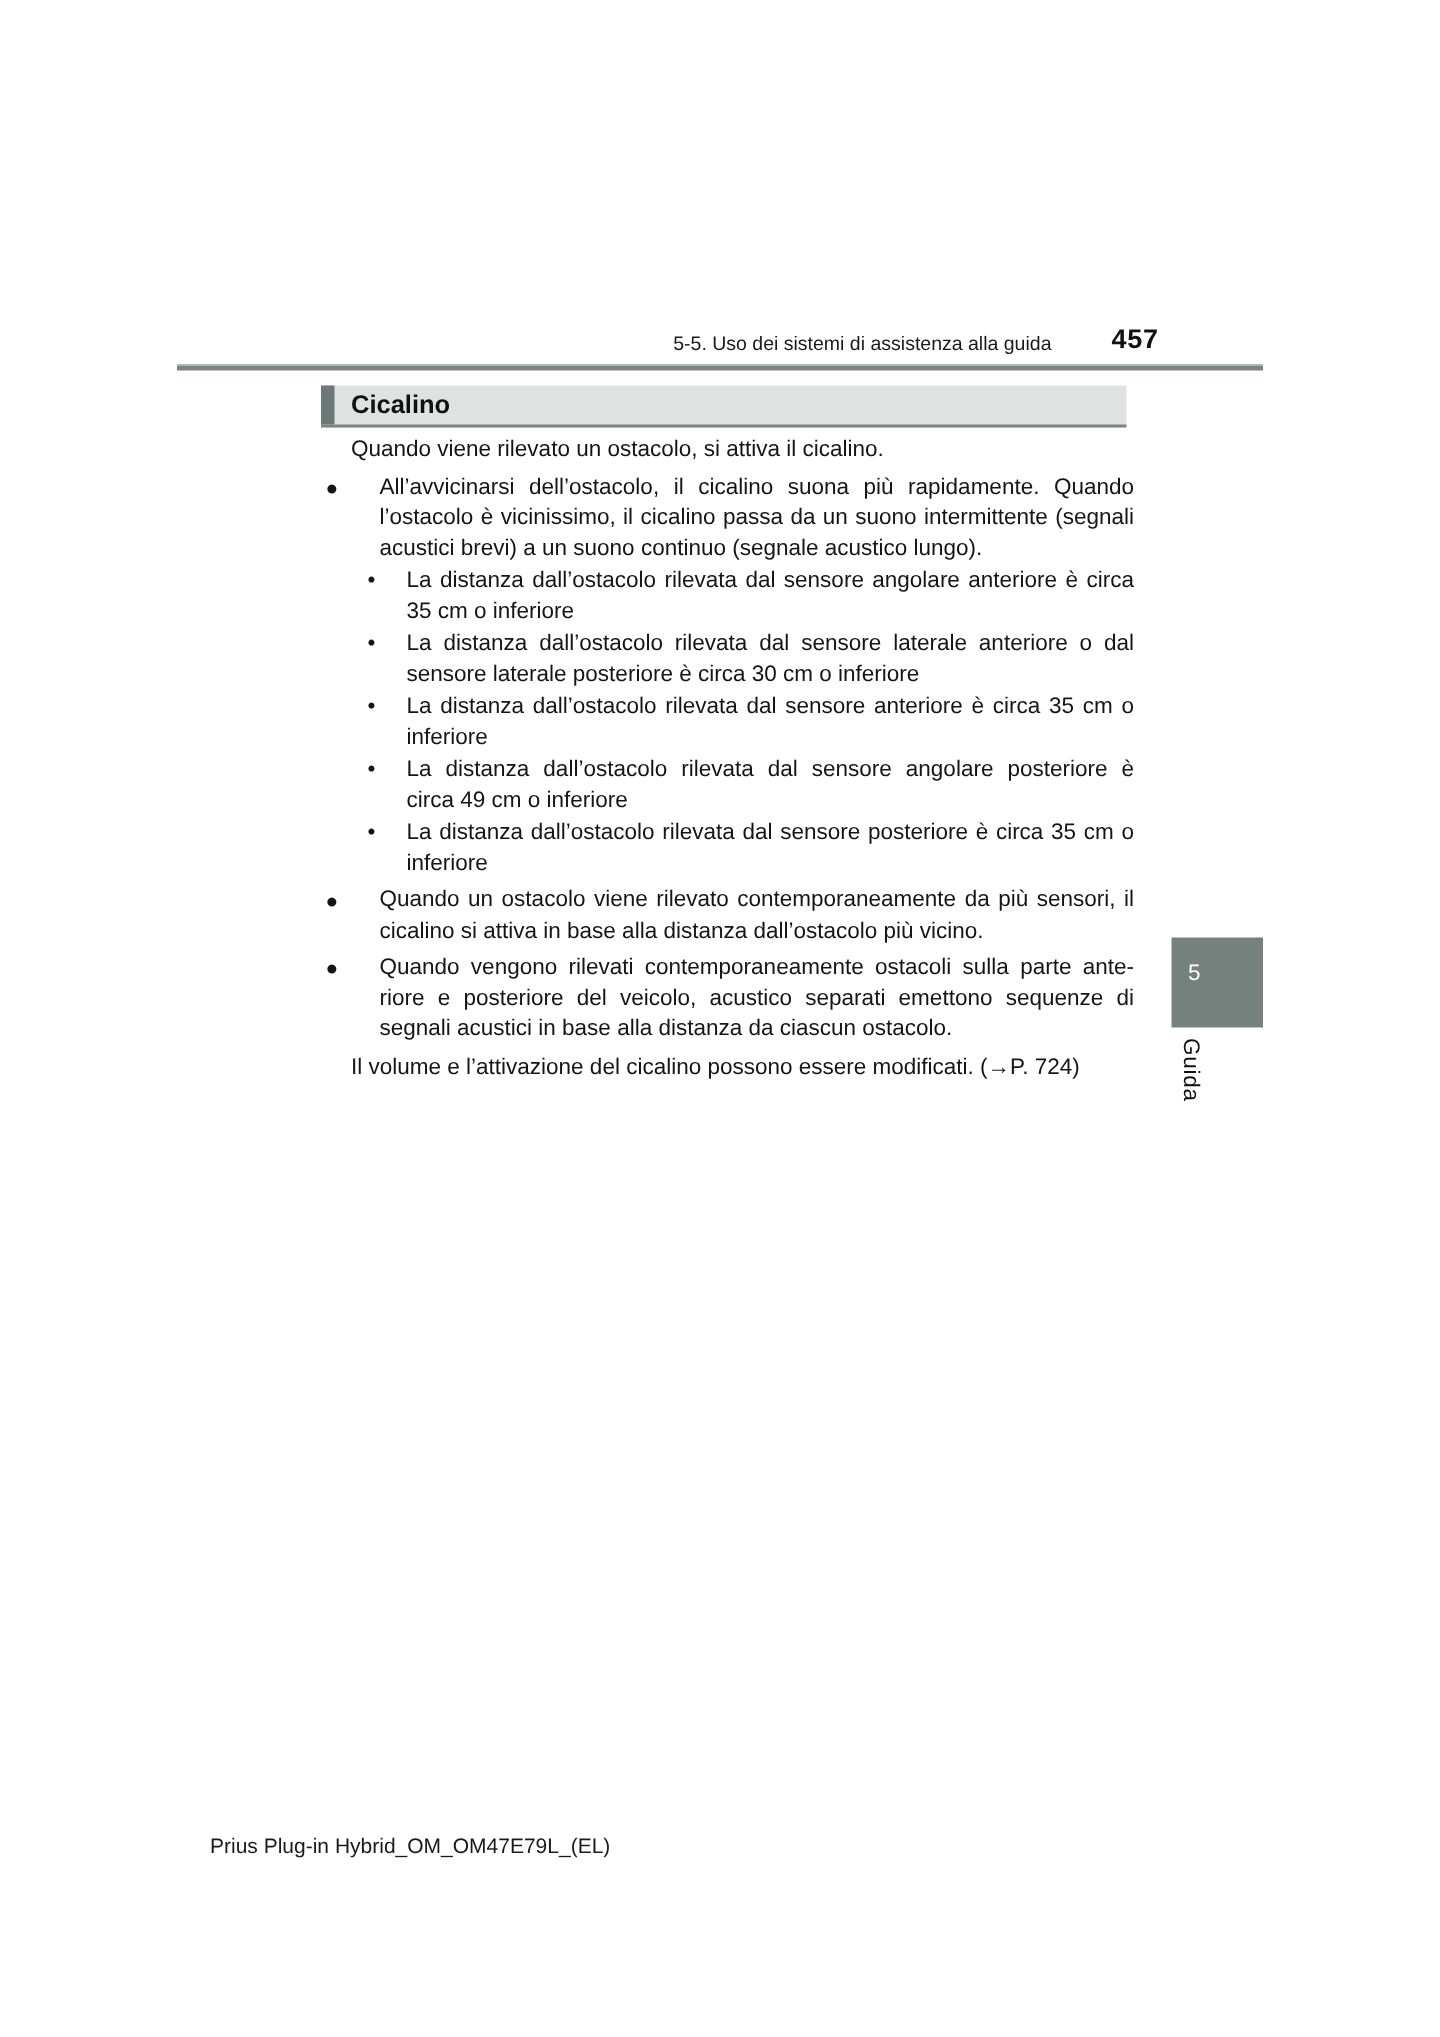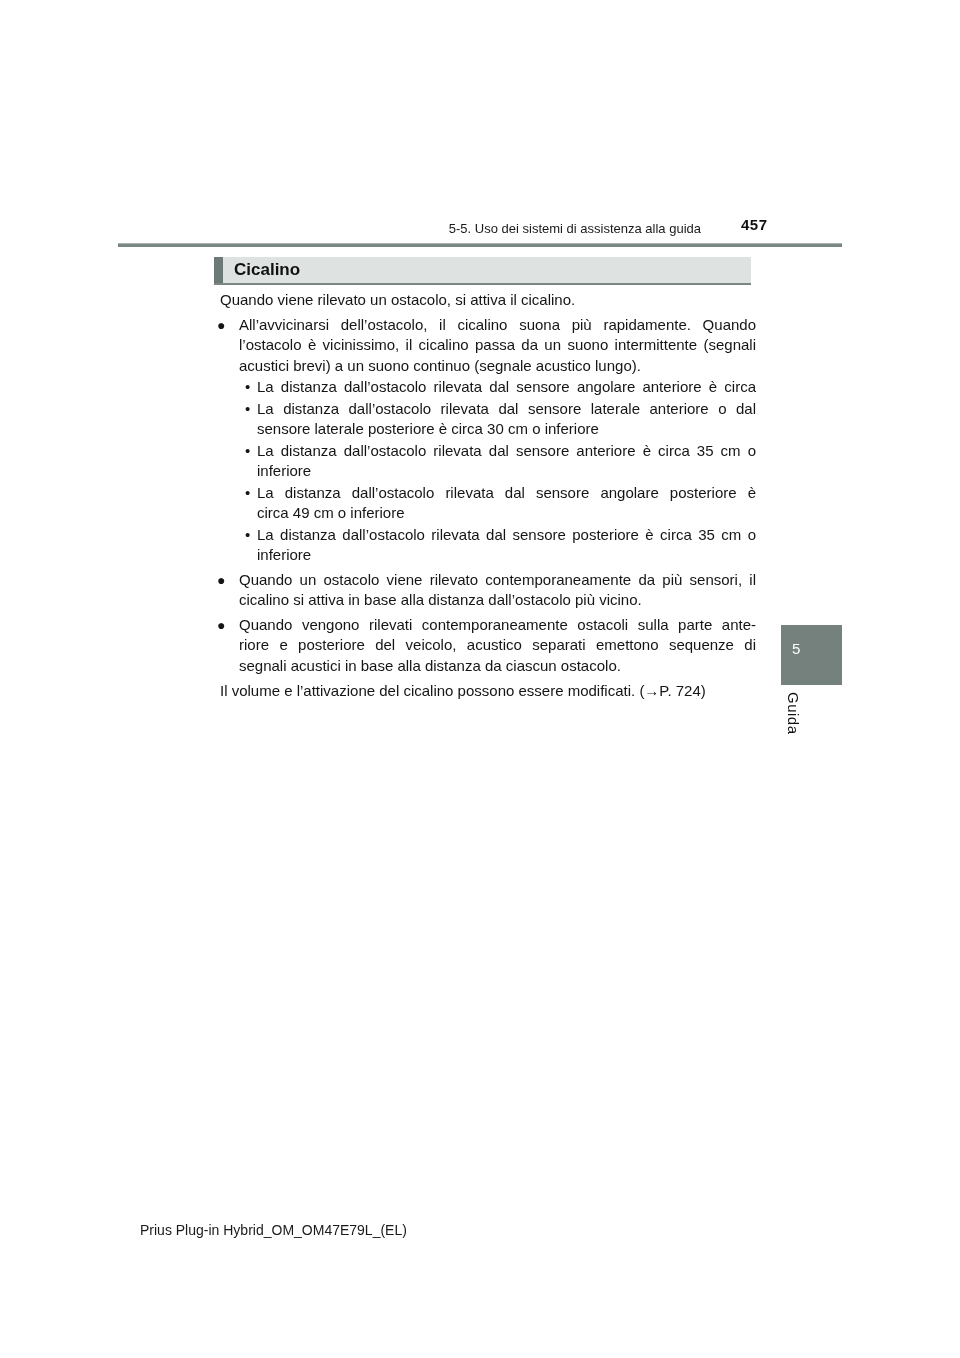--- a/index.html
+++ b/index.html
@@ -11,21 +11,21 @@
     color:#151515;
     overflow:hidden;
   }
   
   .hdr-title{
     position:absolute;top:221px;right:259px;
     font-size:13px;color:#1a1a1a;white-space:nowrap;
   }
   .hdr-page{
     position:absolute;left:741px;top:216px;
-    font-size:15px;font-weight:bold;letter-spacing:0.5px;color:#111;
+    font-size:18px;font-weight:bold;letter-spacing:0.5px;color:#111;
   }
   .hdr-rule{
     position:absolute;left:118px;top:243px;width:724px;height:3px;
     border-top:1px solid #aab3b0;
   }
   
   .heading-bar{
     position:absolute;left:214px;top:257px;width:537px;height:26px;
   }
   .heading-accent{
@@ -41,21 +41,21 @@
     font-size:15px;line-height:20.5px;color:#151515;
   }
   .blk{position:relative;}
   .blk-para{padding-left:4px;margin-top:0;}
   .blk-bullet{padding-left:23px;margin-top:4px;}
   .blk-sub{padding-left:41px;margin-top:1px;}
   .blk-note{padding-left:4px;margin-top:5px;}
   .marker{position:absolute;top:0;}
   .blk-bullet > .marker{left:1px;font-size:14px;}
   .blk-sub > .marker{left:29px;font-size:15px;}
-  .line{min-height:20.5px;}
+  .line{min-height:20.5px;margin-left:14px;}
   .jl{text-align:justify;text-align-last:justify;}
   
   .tab-box{
     position:absolute;left:781px;top:625px;width:61px;height:60px;
     box-sizing:border-box;padding:15px 0 0 11px;
     color:#ffffff;font-size:15px;
   }
   .tab-label{
     position:absolute;left:785px;top:692px;
     writing-mode:vertical-rl;text-orientation:mixed;
@@ -91,20 +91,21 @@
       </div>
       <div class="blk blk-bullet">
         <span class="marker">●</span>
         <div class="line jl">All’avvicinarsi dell’ostacolo, il cicalino suona più rapidamente. Quando</div>
         <div class="line jl">l’ostacolo è vicinissimo, il cicalino passa da un suono intermittente (segnali</div>
         <div class="line">acustici brevi) a un suono continuo (segnale acustico lungo).</div>
       </div>
       <div class="blk blk-sub">
         <span class="marker">•</span>
         <div class="line jl">La distanza dall’ostacolo rilevata dal sensore angolare anteriore è circa</div>
+        <div class="line">35 cm o inferiore</div>
       </div>
       <div class="blk blk-sub">
         <span class="marker">•</span>
         <div class="line jl">La distanza dall’ostacolo rilevata dal sensore laterale anteriore o dal</div>
         <div class="line">sensore laterale posteriore è circa 30 cm o inferiore</div>
       </div>
       <div class="blk blk-sub">
         <span class="marker">•</span>
         <div class="line jl">La distanza dall’ostacolo rilevata dal sensore anteriore è circa 35 cm o</div>
         <div class="line">inferiore</div>

